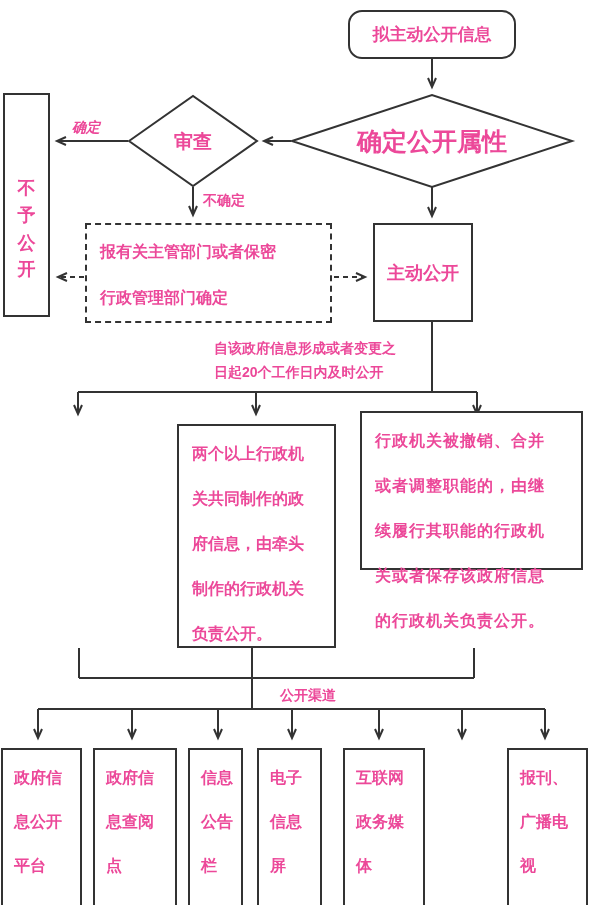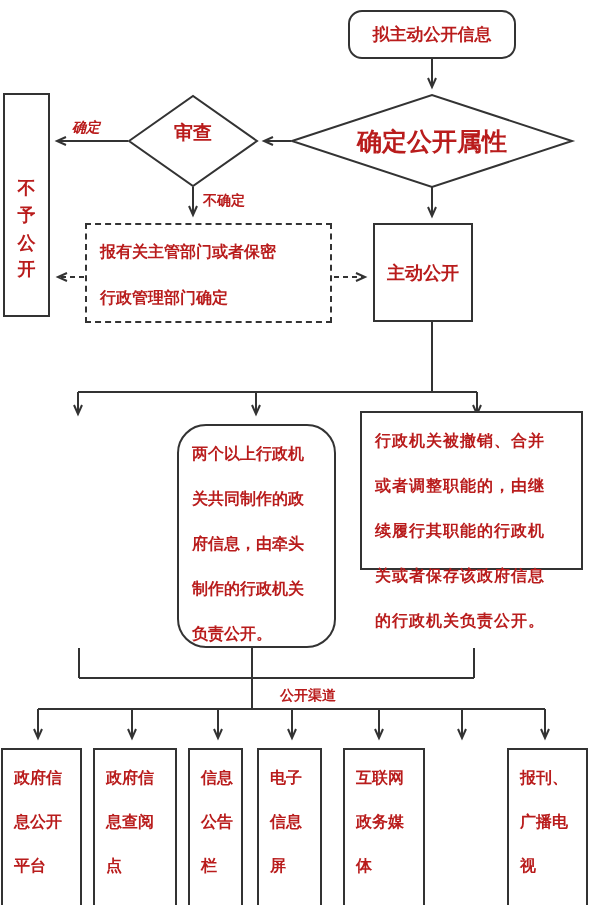--- a/index.html
+++ b/index.html
@@ -1,41 +1,41 @@
 <!DOCTYPE html>
 <html><head>
 <meta charset="utf-8">
 <style>
   html,body{margin:0;padding:0;background:#ffffff;}
   #wrap{
     position:relative;width:600px;height:905px;background:#ffffff;
     font-family:"Liberation Sans","DejaVu Sans",sans-serif;
-    color:#b91c1c;font-weight:bold;
+    color:#ec4899;font-weight:bold;
   }
   #lines{position:absolute;left:0;top:0;width:600px;height:905px;}
   #lines path, #lines polygon{stroke:#333333;stroke-width:2;fill:none;}
   #lines polygon{fill:#ffffff;}
   #lines .dash{stroke-dasharray:5 4;}
   .box{
     position:absolute;box-sizing:border-box;background:#ffffff;
     border:2px solid #333333;white-space:pre;
   }
   .center{display:flex;align-items:center;justify-content:center;}
   .lbl{position:absolute;white-space:pre;}
   
   .n-start{left:348px;top:10px;width:168px;height:49px;border-radius:14px;font-size:17px;}
   .d-attr{left:292px;top:96px;width:280px;height:90px;position:absolute;font-size:25px;}
-  .d-review{left:129px;top:88px;width:128px;height:89px;position:absolute;font-size:19px;}
+  .d-review{left:129px;top:97px;width:128px;height:89px;position:absolute;font-size:19px;}
   .n-nodisc{left:3px;top:93px;width:47px;height:224px;font-size:18px;}
   .n-nodisc span{writing-mode:vertical-rl;text-orientation:upright;letter-spacing:27px;margin-bottom:-27px;}
   .n-report{left:85px;top:223px;width:247px;height:100px;border-style:dashed;font-size:16px;line-height:46px;padding:4px 0 0 13px;}
   .n-active{left:373px;top:223px;width:100px;height:99px;font-size:18px;}
   .n-m{font-size:16px;line-height:45px;padding:5px 0 0 13px;}
   .n-m1{left:7px;top:423px;width:146px;height:225px;}
-  .n-m2{left:177px;top:424px;width:159px;height:224px;border-radius:29px;}
+  .n-m2{left:177px;top:424px;width:159px;height:224px;}
   .n-m3{left:360px;top:411px;width:223px;height:159px;letter-spacing:1px;}
   .n-b{top:748px;height:162px;font-size:16px;line-height:44px;padding:6px 0 0 11px;}
   .n-b1{left:1px;width:81px;}
   .n-b2{left:93px;width:84px;}
   .n-b3{left:188px;width:55px;}
   .n-b4{left:257px;width:65px;}
   .n-b5{left:343px;width:82px;}
   .n-b6{left:433px;width:64px;}
   .n-b7{left:507px;width:81px;}
   
@@ -102,20 +102,22 @@
 
   <div class="box n-report">报有关主管部门或者保密
 行政管理部门确定</div>
 
   <div class="box center n-active">
     <span>主动公开</span>
   </div>
 
   <div class="lbl lbl-certain">确定</div>
   <div class="lbl lbl-uncertain">不确定</div>
+  <div class="lbl lbl-note">自该政府信息形成或者变更之
+日起20个工作日内及时公开</div>
   <div class="lbl lbl-channels">公开渠道</div>
 
   <div class="box n-m n-m2">两个以上行政机
 关共同制作的政
 府信息，由牵头
 制作的行政机关
 负责公开。</div>
   <div class="box n-m n-m3">行政机关被撤销、合并
 或者调整职能的，由继
 续履行其职能的行政机

